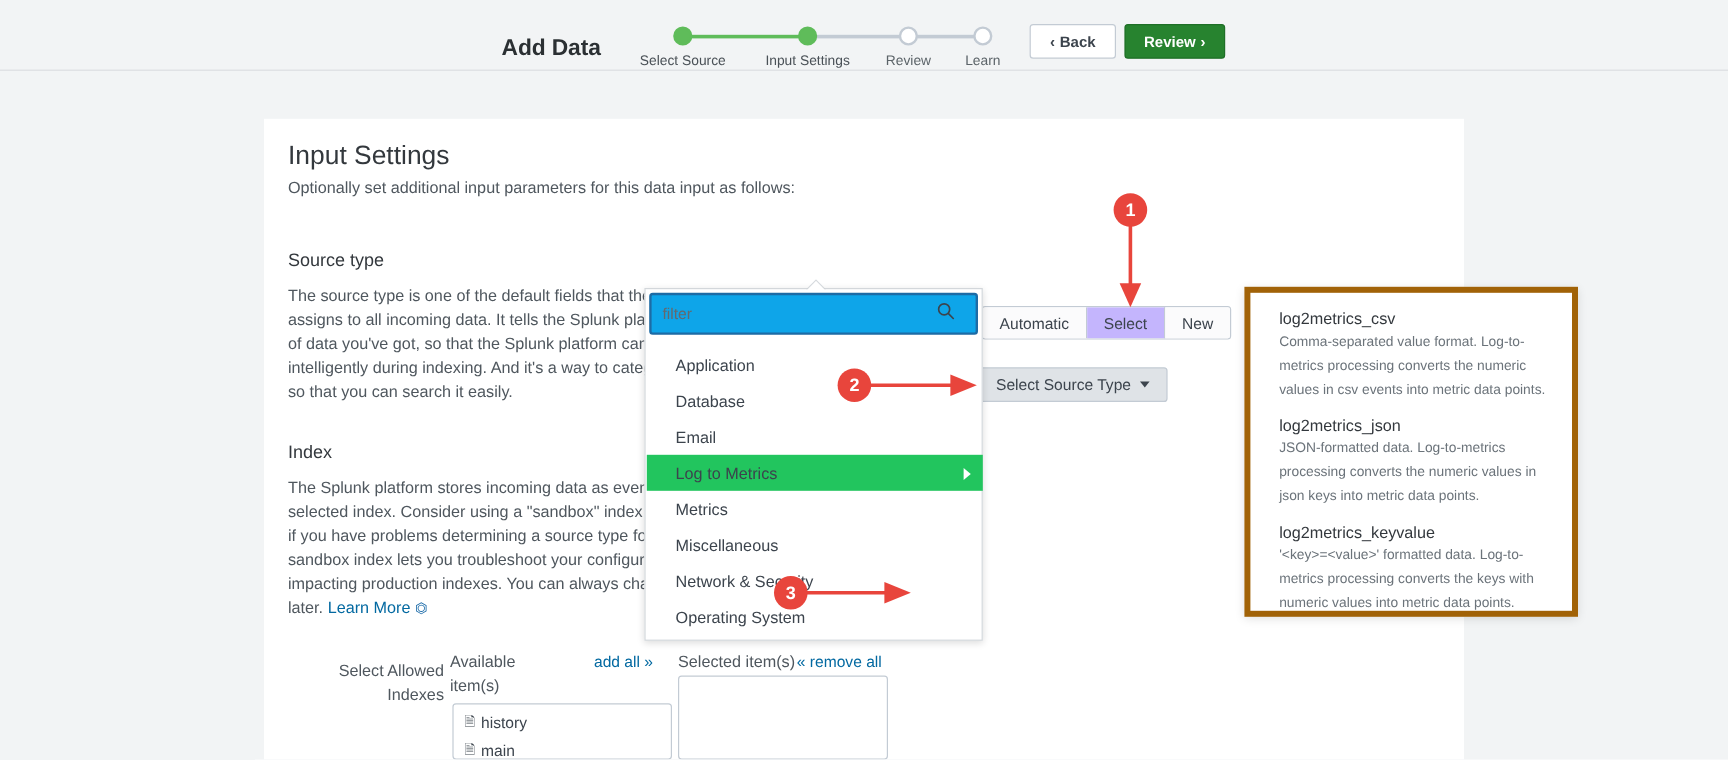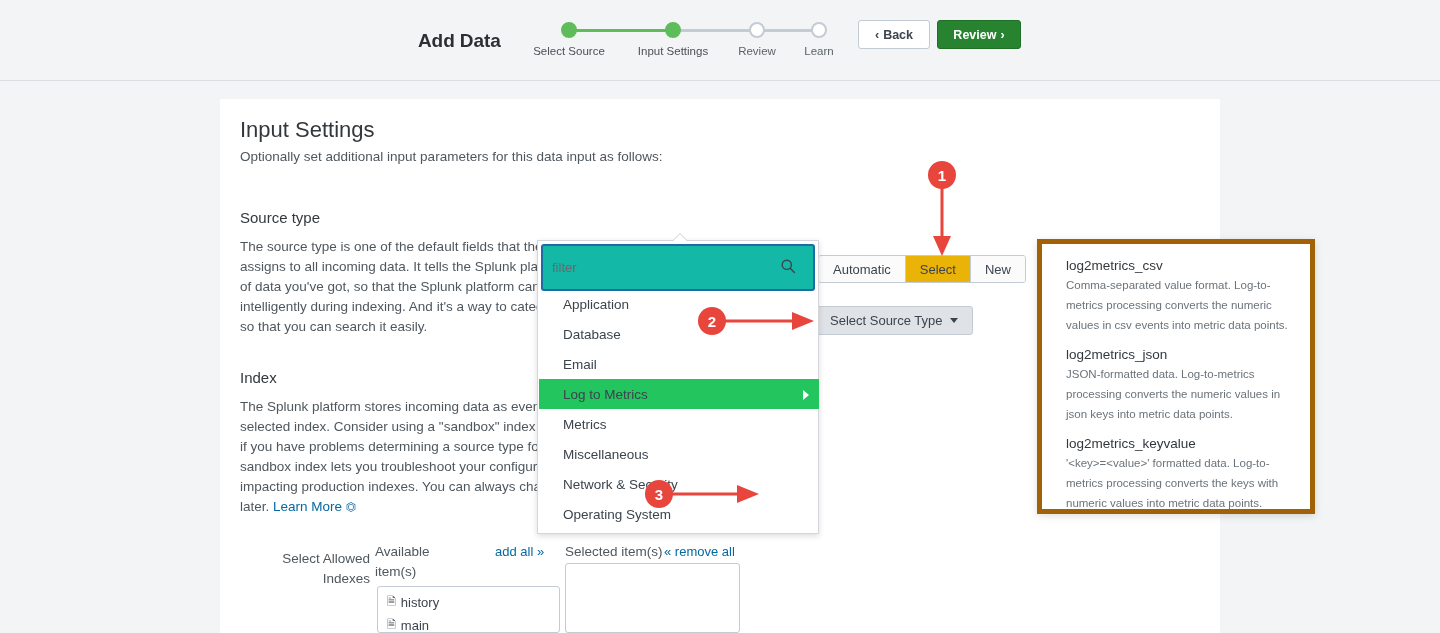--- a/index.html
+++ b/index.html
@@ -8,21 +8,21 @@
     width:1440px; height:633px;
     font-family:"Liberation Sans", sans-serif;
     background:#f2f4f5;
     color:#3c444d;
     overflow:hidden;
     position:relative;
   }
 
   
   #topbar{
-    position:absolute; left:0; top:0; width:1440px; height:81px;
+    position:absolute; left:0; top:0; width:1440px; height:59px;
     background:#f2f4f5;
     border-bottom:1px solid #dbdee1;
   }
   #app-title{
     position:absolute; left:418px; top:30px;
     font-size:19px; font-weight:bold; color:#2b3033;
     letter-spacing:-0.1px;
   }
 
   
@@ -97,21 +97,21 @@
     display:flex; height:28px;
     border:1px solid #c3cbd4; border-radius:3px; overflow:hidden;
   }
   #seg .sb{
     display:flex; align-items:center; justify-content:center;
     font-size:13px; color:#3c444d; background:#fbfbfc;
     border-right:1px solid #c3cbd4; cursor:pointer;
     padding:0 14px;
   }
   #seg .sb:last-child{ border-right:none; }
-  #seg .sb.active{ background:#eab308; }
+  #seg .sb.active{ background:#c4b5fd; }
 
   
   #sst{
     position:absolute; left:595px; top:207px;
     height:29px; padding:0 14px;
     background:#dfe3e7; border:1px solid #c3cbd4; border-radius:3px;
     display:flex; align-items:center; gap:7px;
     font-size:13px; color:#3c444d; cursor:pointer;
   }
   .caret{
@@ -130,22 +130,22 @@
   #dd-caret{
     position:absolute; left:672px; top:234px;
     width:0;height:0;
     border-left:8px solid transparent;border-right:8px solid transparent;
     border-bottom:8px solid #fff;
     filter:drop-shadow(0 -1px 0 #c9ced3);
     z-index:3;
   }
   #filterwrap{
     position:absolute; left:541px; top:244px;
-    width:274px; height:47px;
-    border:2px solid #1d6ba5; border-radius:3px; background:#14b8a6;
+    width:274px; height:35px;
+    border:2px solid #1d6ba5; border-radius:3px; background:#0ea5e9;
     display:flex; align-items:center;
   }
   #filterwrap input{
     border:none; outline:none; background:transparent;
     font-size:13px; color:#3c444d;
     padding-left:9px; width:235px; height:30px;
     font-family:"Liberation Sans", sans-serif;
   }
   #filterwrap input::placeholder{ color:#64696e; }
   .srch-ico{ margin-left:2px; }

